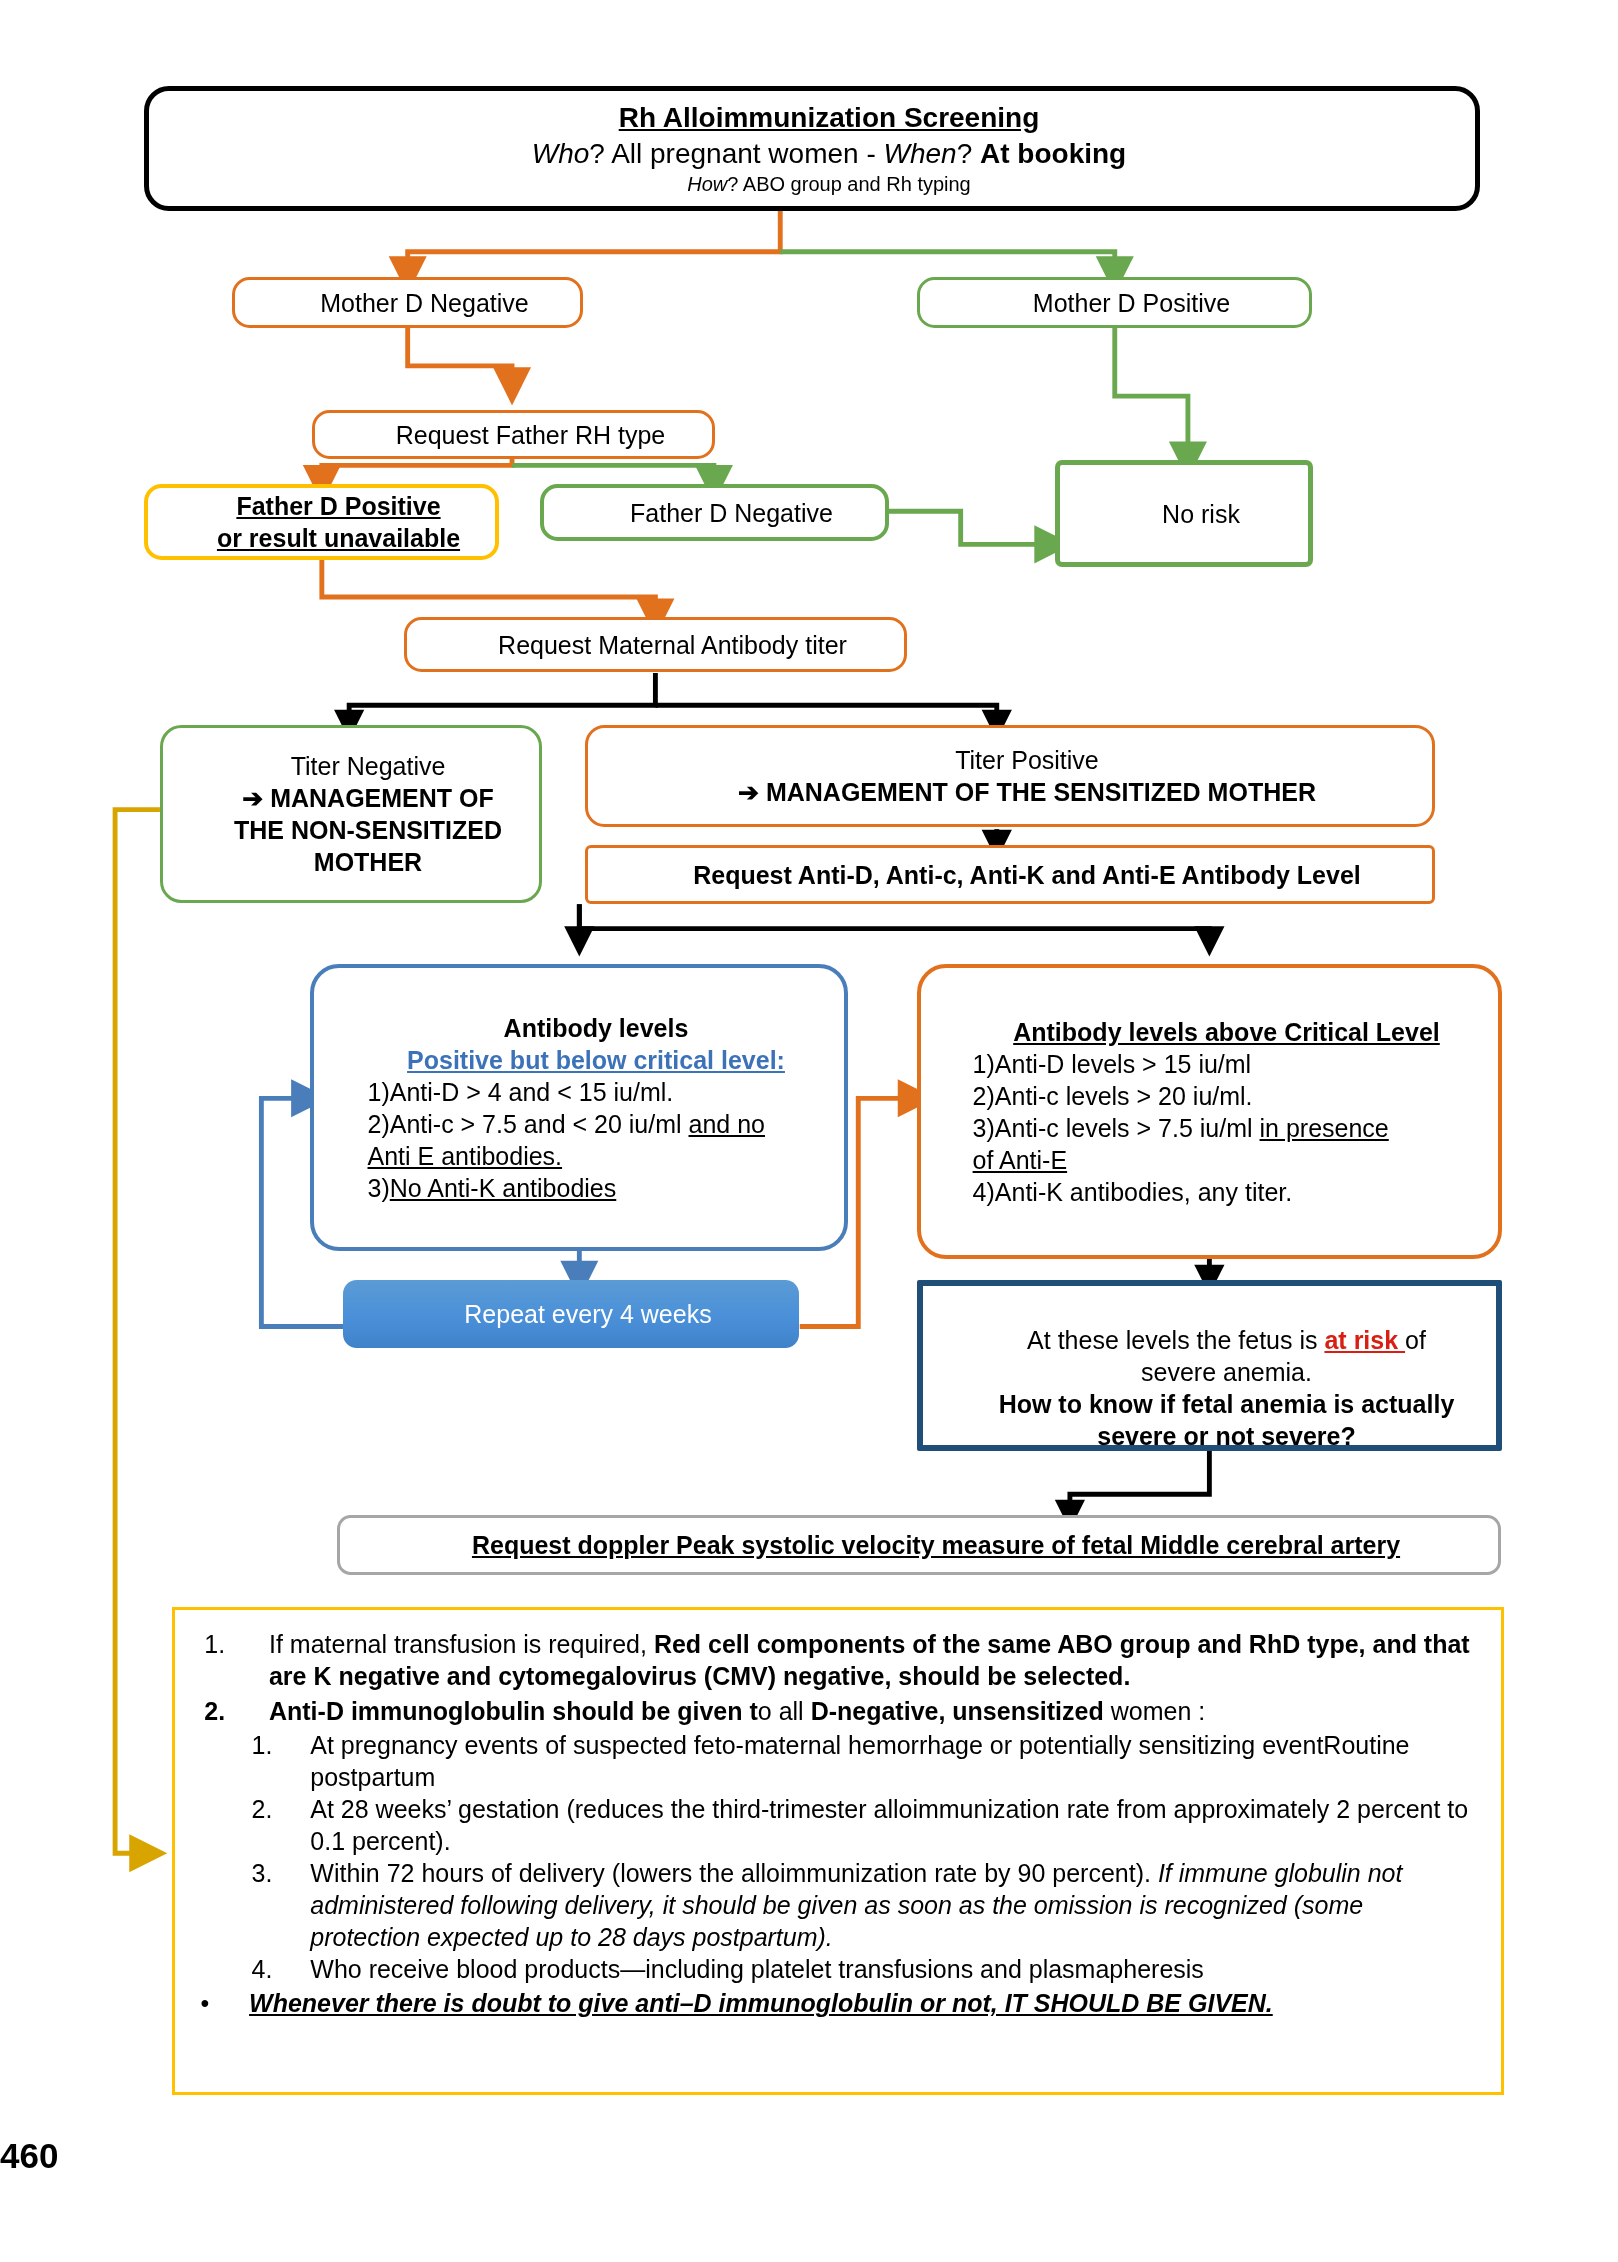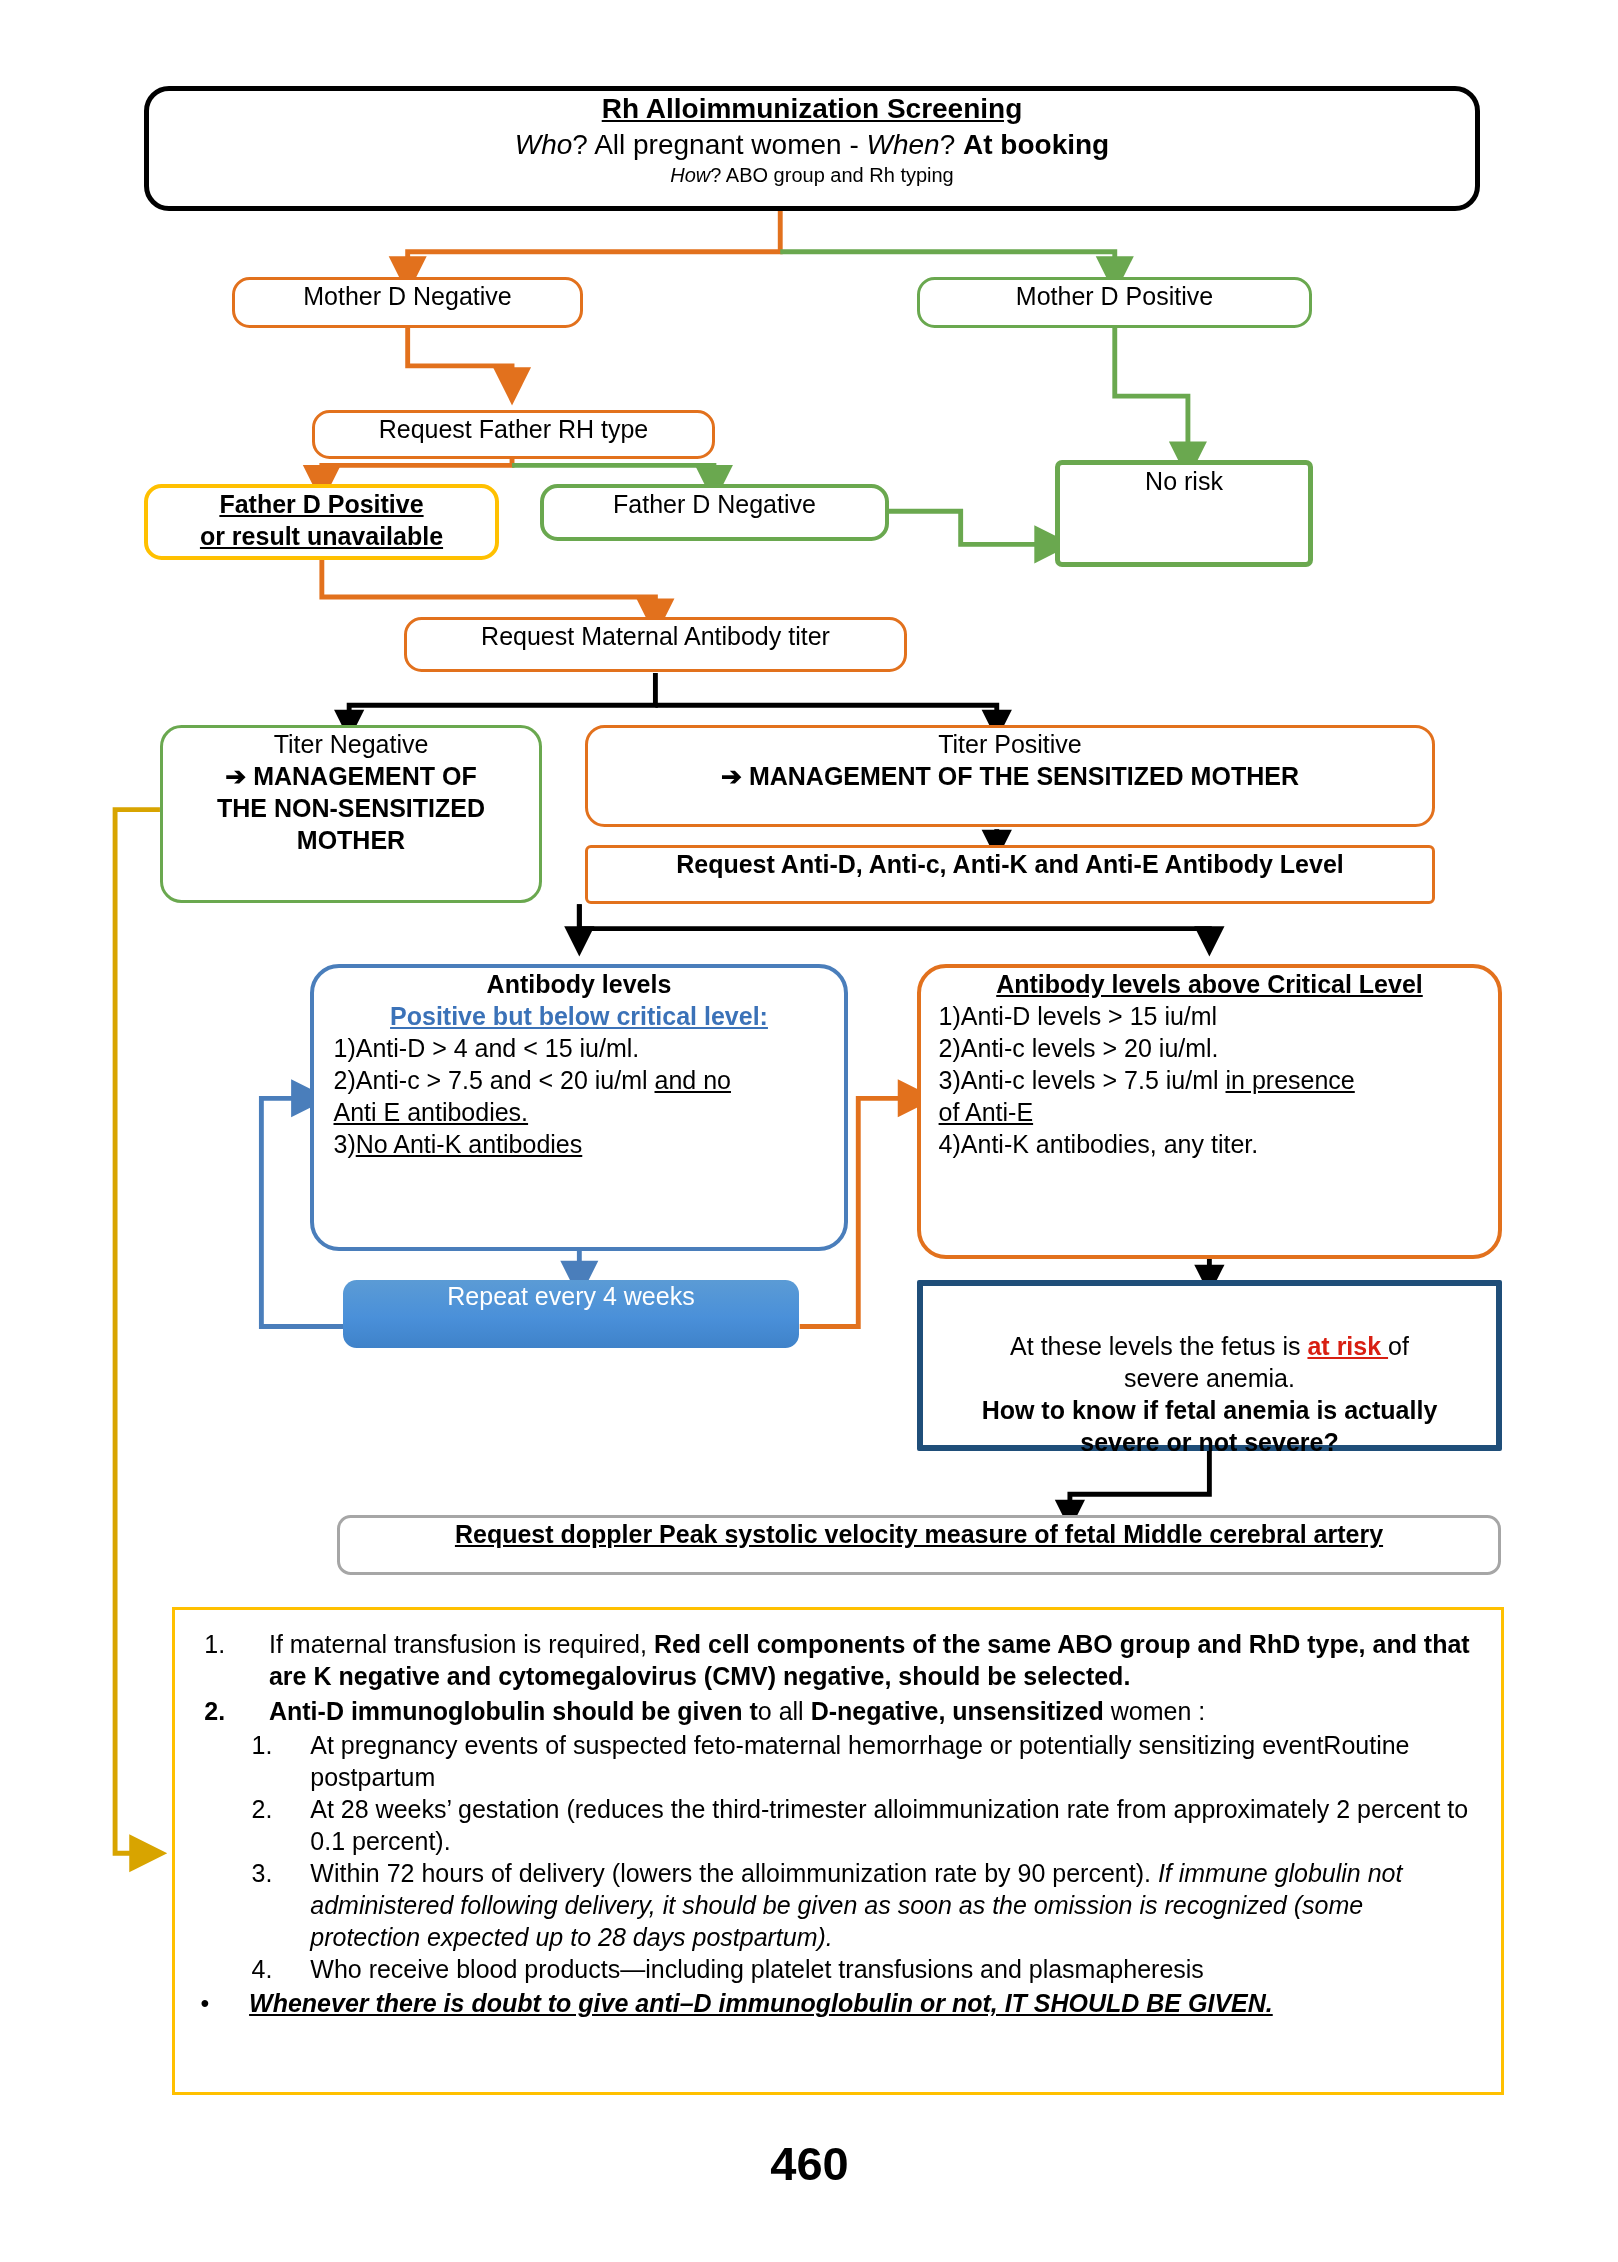--- a/index.html
+++ b/index.html
@@ -1,31 +1,31 @@
 <!DOCTYPE html>
 <html><head>
 <meta charset="utf-8">
 <style>
   html,body{margin:0;padding:0;background:#ffffff;}
   body{width:1619px;height:2263px;position:relative;font-family:"Liberation Sans",sans-serif;color:#000;}
   #canvas{position:relative;width:1619px;height:2263px;overflow:hidden;}
   .box{position:absolute;box-sizing:border-box;background:#ffffff;display:flex;
-       justify-content:center;text-align:center;}
+       align-items:center;justify-content:center;text-align:center;padding-left:34px;}
   .box .inner{width:100%;padding:0 9.8px;box-sizing:border-box;}
   .rb{border-radius:17.6px;}
   .ul{text-decoration:underline;}
   .b{font-weight:bold;}
   .i{font-style:italic;}
   svg.wires{position:absolute;left:0;top:0;width:1619px;height:2263px;pointer-events:none;}
   .ln{font-size:25px;line-height:1.28;}
   .tleft{text-align:left;}
   .red{color:#d81f12;}
   .bluetxt{color:#3b72b8;}
-  #pageno{position:absolute;left:0;right:0;top:2136px;text-align:center;
-          font-size:47px;font-weight:bold;}
+  #pageno{position:absolute;left:0;right:0;top:2136px;text-align:left;
+          font-size:35px;font-weight:bold;}
 </style>
 </head>
 <body>
 
 <div id="canvas">
 
   <svg class="wires" viewBox="0 0 1660 2320">
     <defs>
       <marker id="ar-or" markerWidth="9" markerHeight="9" refX="4.5" refY="4.5" orient="auto">
         <path d="M0.6,0.6 L8.4,4.5 L0.6,8.4 z" fill="#e2711d"></path>

